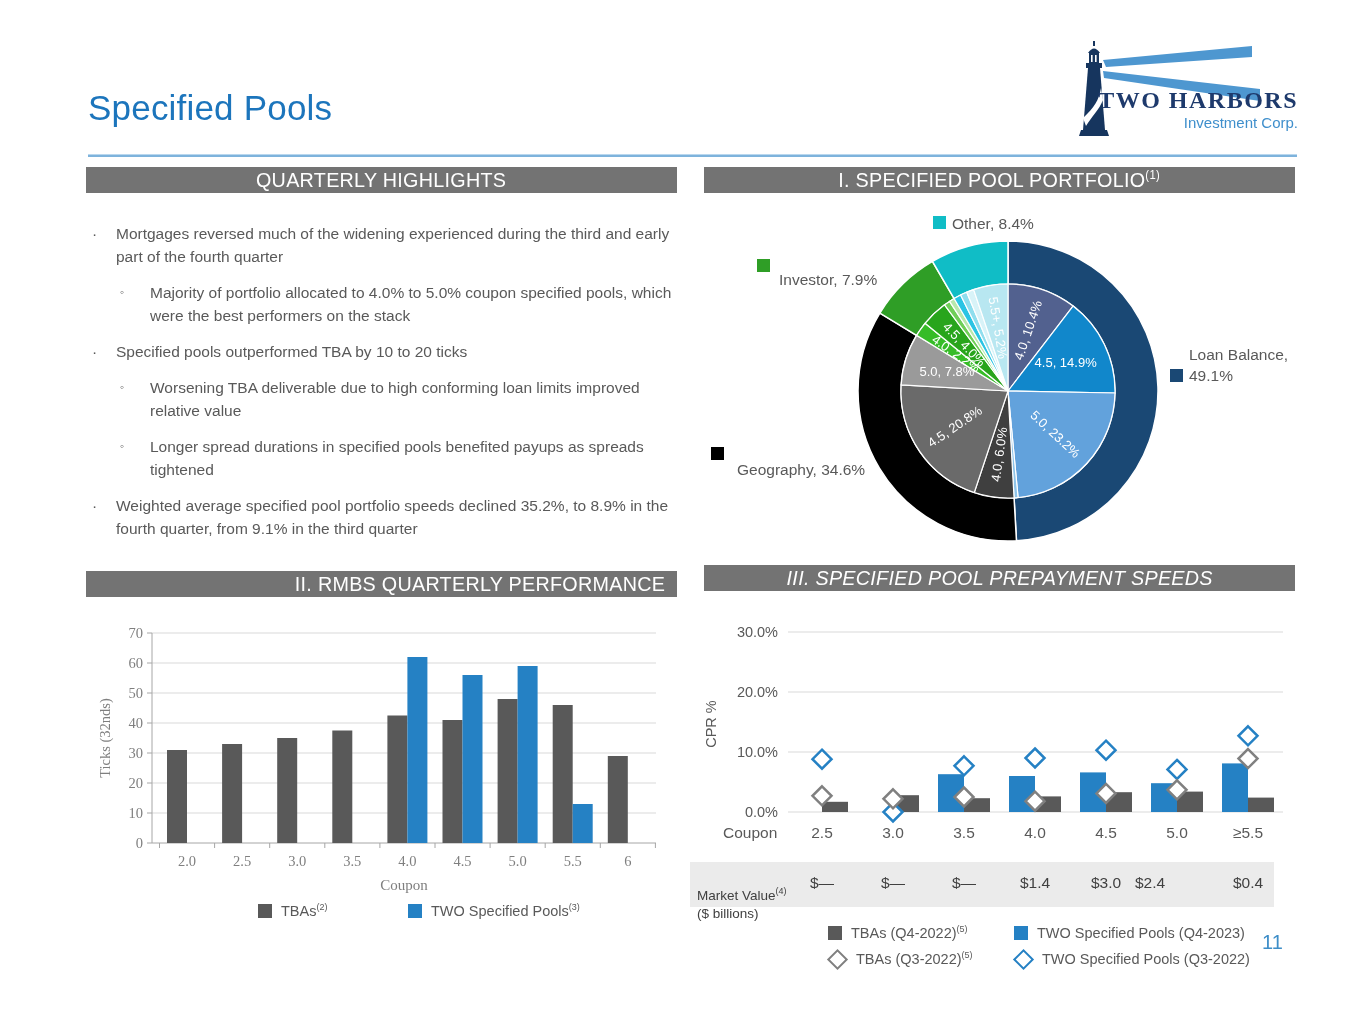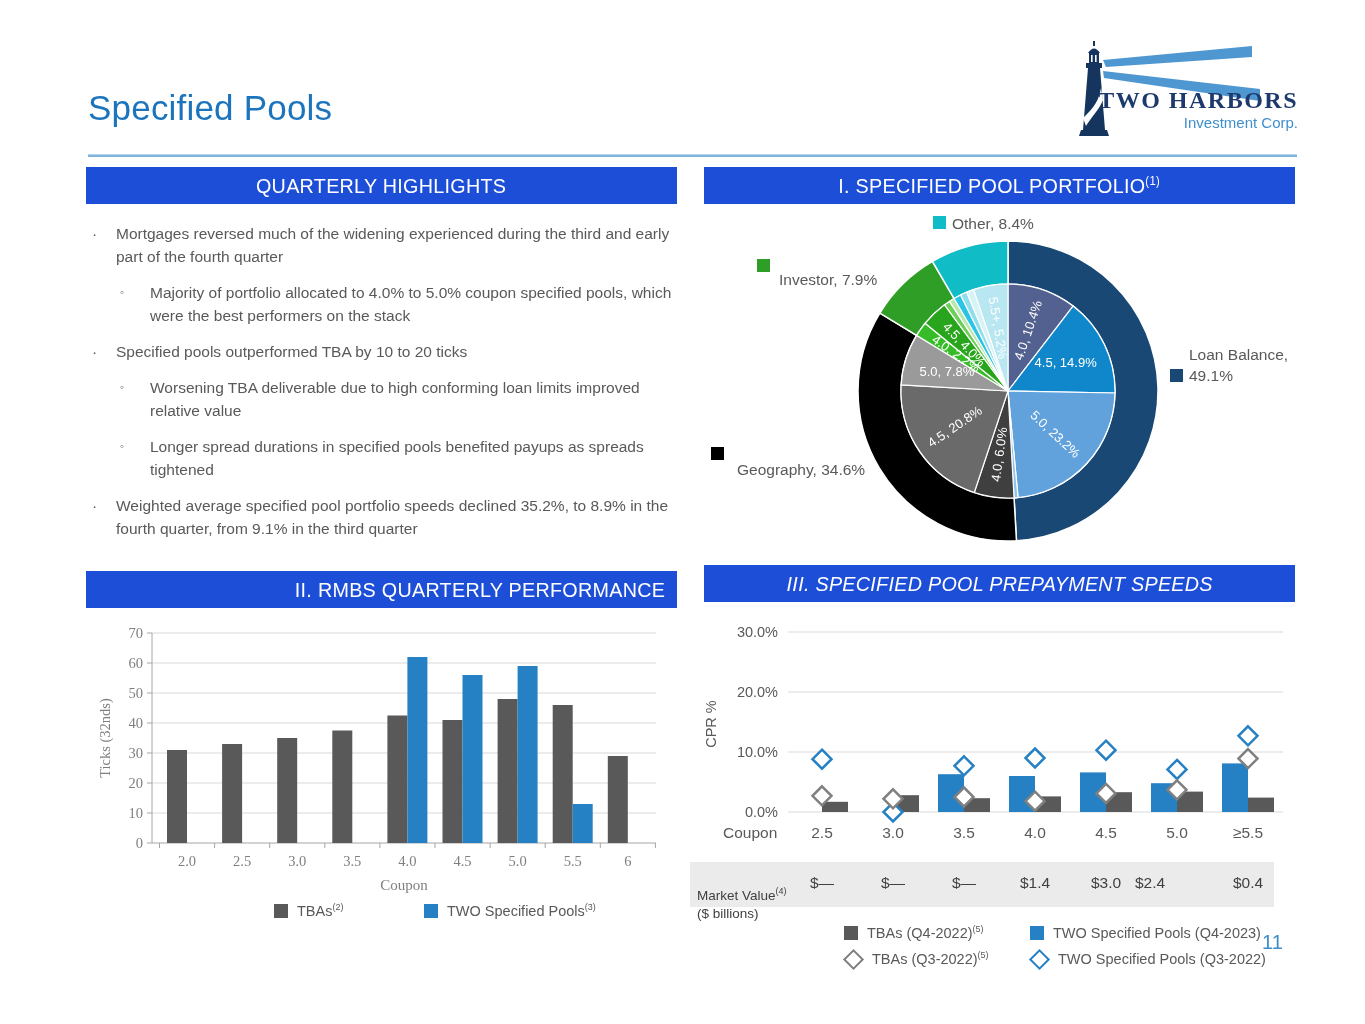--- a/index.html
+++ b/index.html
@@ -1,35 +1,35 @@
 <!DOCTYPE html>
 <html><head>
 <meta charset="utf-8">
 <style>
   html,body{margin:0;padding:0;background:#fff;}
   #slide{position:relative;width:1365px;height:1024px;background:#fff;overflow:hidden;
          font-family:"Liberation Sans",sans-serif;}
   .abs{position:absolute;}
   #page-title{left:88px;top:88px;font-size:35px;color:#1C75BC;letter-spacing:0.2px;}
   #divider{left:88px;top:154px;width:1209px;height:2px;background:#7EB3DC;border-top:1px solid #B9D7EE;}
-  .qheader{height:37px;background:#1d4ed8;color:#fff;display:flex;align-items:center;justify-content:center;}
+  .qheader{height:26px;background:#737373;color:#fff;display:flex;align-items:center;justify-content:center;}
   .qheader .htxt{font-size:21px;letter-spacing:0.3px;transform:scaleX(0.94);white-space:nowrap;}
   .qheader sup{font-size:12px;line-height:0;}
   #hdr-highlights{left:86px;top:167px;width:591px;}
   #hdr-portfolio{left:704px;top:167px;width:591px;}
   #hdr-rmbs{left:86px;top:571px;width:591px;justify-content:flex-end;}
   #hdr-prepay{left:704px;top:565px;width:591px;font-style:italic;}
   
   #bullets{left:90px;top:222px;width:585px;color:#595959;font-size:15.5px;line-height:23px;}
   .b-item{display:flex;margin-bottom:13px;}
   .b-item.lvl1 .marker{width:24px;flex:0 0 24px;text-align:left;padding-left:2px;}
   .b-item.lvl2{padding-left:28px;}
   .b-item.lvl2 .marker{width:30px;flex:0 0 30px;padding-left:2px;font-size:12px;}
   
-  .leg-item{position:absolute;display:flex;align-items:center;color:#595959;font-size:14.5px;white-space:nowrap;margin-left:16px;}
+  .leg-item{position:absolute;display:flex;align-items:center;color:#595959;font-size:14.5px;white-space:nowrap;}
   .leg-swatch{width:14px;height:14px;margin-right:9px;flex:0 0 14px;}
   .leg-diamond{width:11px;height:11px;transform:rotate(45deg);margin:0 11px 0 2px;flex:0 0 11px;background:#fff;}
   .leg-item sup{font-size:9px;vertical-align:super;line-height:0;}
   
   #mv-band{left:690px;top:862px;width:584px;height:45px;background:#EBEBEB;color:#404040;}
   #mv-label{position:absolute;left:7px;top:4px;font-size:13.5px;line-height:18px;margin-top:16px;}
   #mv-label sup{font-size:9px;}
   .mv-val{position:absolute;top:12px;transform:translateX(-50%);font-size:15.5px;}
   #page-num{left:1262px;top:931px;font-size:20px;color:#3E8EC8;}
   svg text{font-family:"Liberation Sans",sans-serif;}

